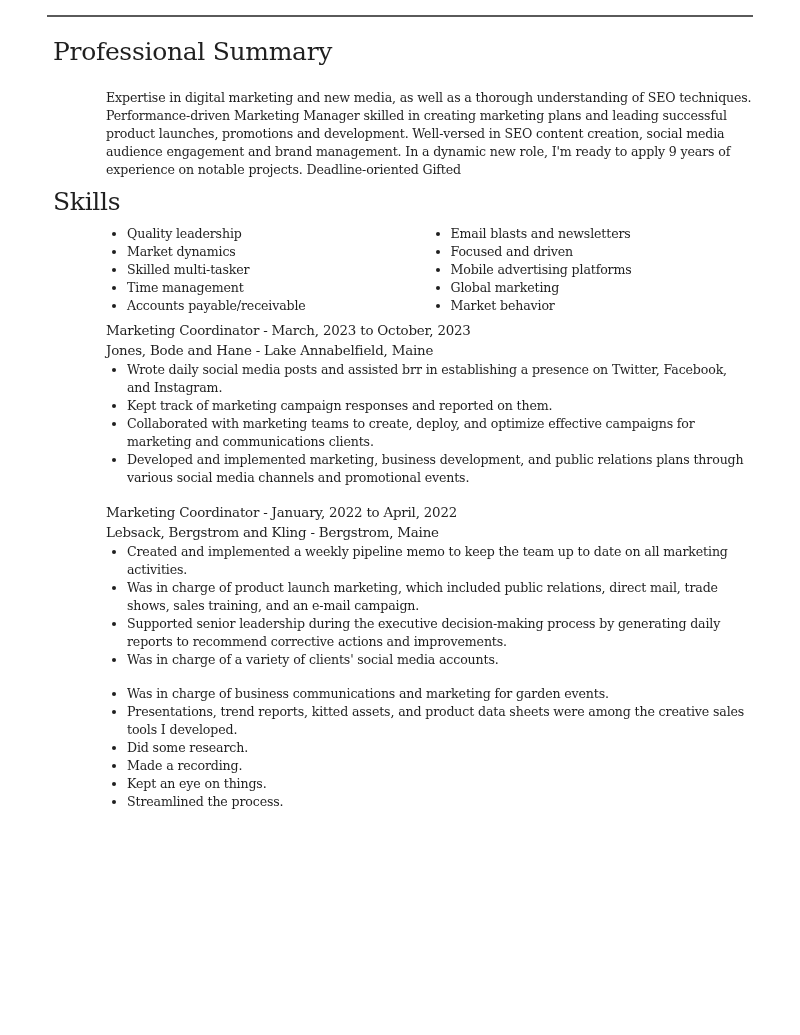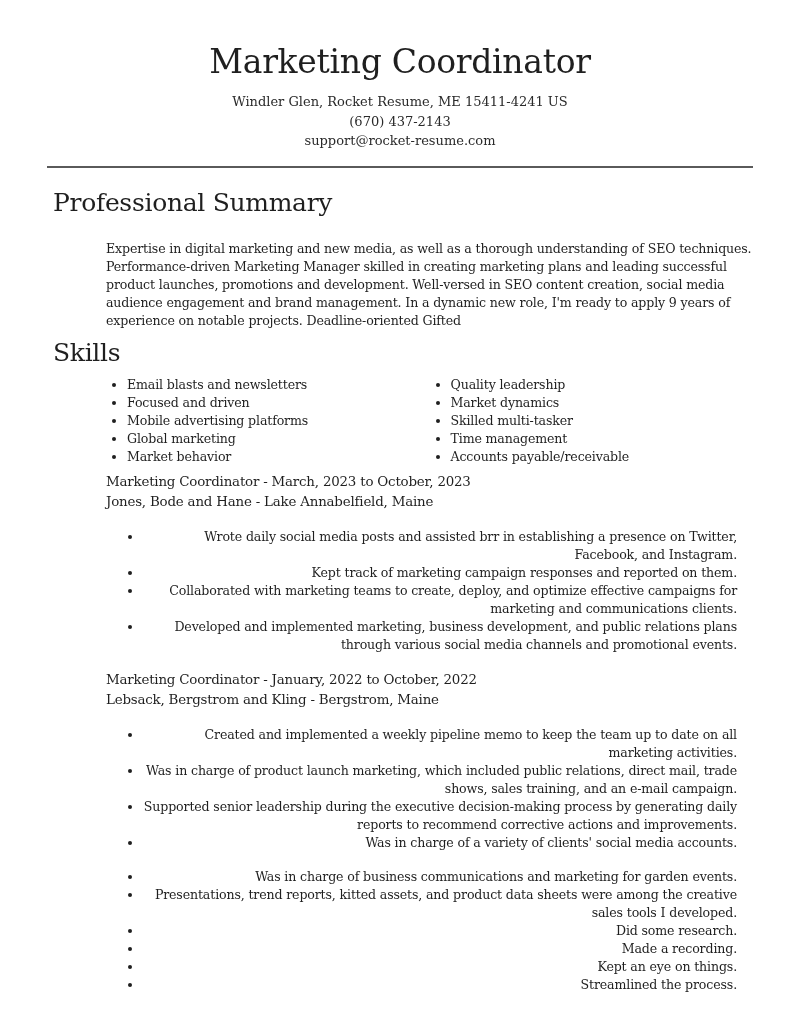--- a/index.html
+++ b/index.html
@@ -67,23 +67,22 @@
       display: flex;
       margin-top: 4px;
     }
     .skills-col {
       width: 319px;
       margin: 0;
       padding: 0 0 0 21px;
       list-style: disc;
     }
     ul.bullets {
-      margin: 16px;
+      margin: 0;
       padding-left: 21px;
-      text-align: right;
     }
     ul li, .skills-col li {
       font-size: 12.6px;
       line-height: 18px;
       letter-spacing: -0.15px;
     }
     .job {
       margin-top: 4px;
     }
     .job + .job {
@@ -96,76 +95,68 @@
     }
     .job-bullets {
       margin-top: 7px;
     }
   </style>
 </head>
 <body>
 
 <div class="page">
 
-  <div class="header">
-    <h1 class="name">Marketing Coordinator</h1>
-    <div class="contact">
-      <div>Windler Glen, Rocket Resume, ME 15411-4241 US</div>
-      <div>(670) 437-2143</div>
-      <div>support@rocket-resume.com</div>
-    </div>
-  </div>
 
   <hr class="divider">
 
   <div class="section">
     <h2 class="section-title">Professional Summary</h2>
     <div class="indent">
       <p class="summary" style="margin-bottom:0">Expertise in digital marketing and new media, as well as a thorough understanding of SEO techniques. Performance-driven Marketing Manager skilled in creating marketing plans and leading successful product launches, promotions and development. Well-versed in SEO content creation, social media audience engagement and brand management. In a dynamic new role, I'm ready to apply 9 years of experience on notable projects. Deadline-oriented Gifted</p>
     </div>
   </div>
 
   <div class="section">
     <h2 class="section-title">Skills</h2>
     <div class="indent">
       <div class="skills-grid">
         <ul class="skills-col">
+          <li>Quality leadership</li>
+          <li>Market dynamics</li>
+          <li>Skilled multi-tasker</li>
+          <li>Time management</li>
+          <li>Accounts payable/receivable</li>
+        </ul>
+        <ul class="skills-col">
           <li>Email blasts and newsletters</li>
           <li>Focused and driven</li>
           <li>Mobile advertising platforms</li>
           <li>Global marketing</li>
           <li>Market behavior</li>
-        </ul>
-        <ul class="skills-col">
-          <li>Quality leadership</li>
-          <li>Market dynamics</li>
-          <li>Skilled multi-tasker</li>
-          <li>Time management</li>
-          <li>Accounts payable/receivable</li>
         </ul>
       </div>
     </div>
   </div>
 
   <div class="section">
     <div class="indent">
 
       <div class="job">
         <div class="job-line">Marketing Coordinator - March, 2023 to October, 2023</div>
         <div class="job-line">Jones, Bode and Hane - Lake Annabelfield, Maine</div>
         <ul class="bullets job-bullets">
           <li>Wrote daily social media posts and assisted brr in establishing a presence on Twitter, Facebook, and Instagram.</li>
           <li>Kept track of marketing campaign responses and reported on them.</li>
           <li>Collaborated with marketing teams to create, deploy, and optimize effective campaigns for marketing and communications clients.</li>
           <li>Developed and implemented marketing, business development, and public relations plans through various social media channels and promotional events.</li>
         </ul>
       </div>
 
       <div class="job">
-        <div class="job-line">Marketing Coordinator - January, 2022 to October, 2022</div>
+        <div class="job-line">Marketing Coordinator - January, 2022 to April, 2022</div>
         <div class="job-line">Lebsack, Bergstrom and Kling - Bergstrom, Maine</div>
         <ul class="bullets job-bullets">
           <li>Created and implemented a weekly pipeline memo to keep the team up to date on all marketing activities.</li>
           <li>Was in charge of product launch marketing, which included public relations, direct mail, trade shows, sales training, and an e-mail campaign.</li>
           <li>Supported senior leadership during the executive decision-making process by generating daily reports to recommend corrective actions and improvements.</li>
           <li>Was in charge of a variety of clients' social media accounts.</li>
         </ul>
       </div>
 
       <div class="job">

